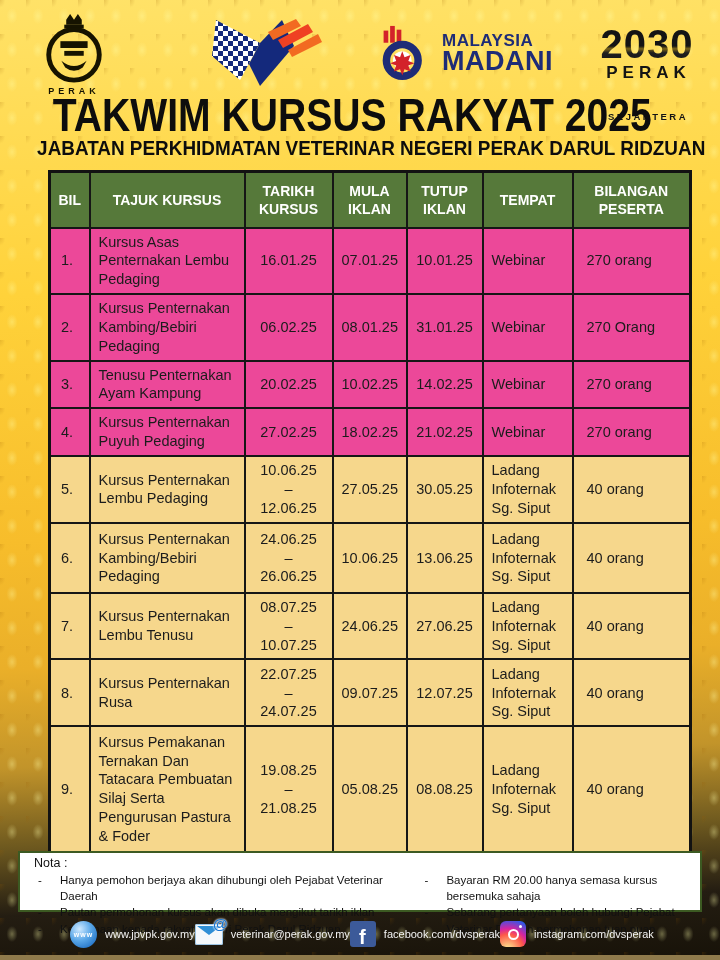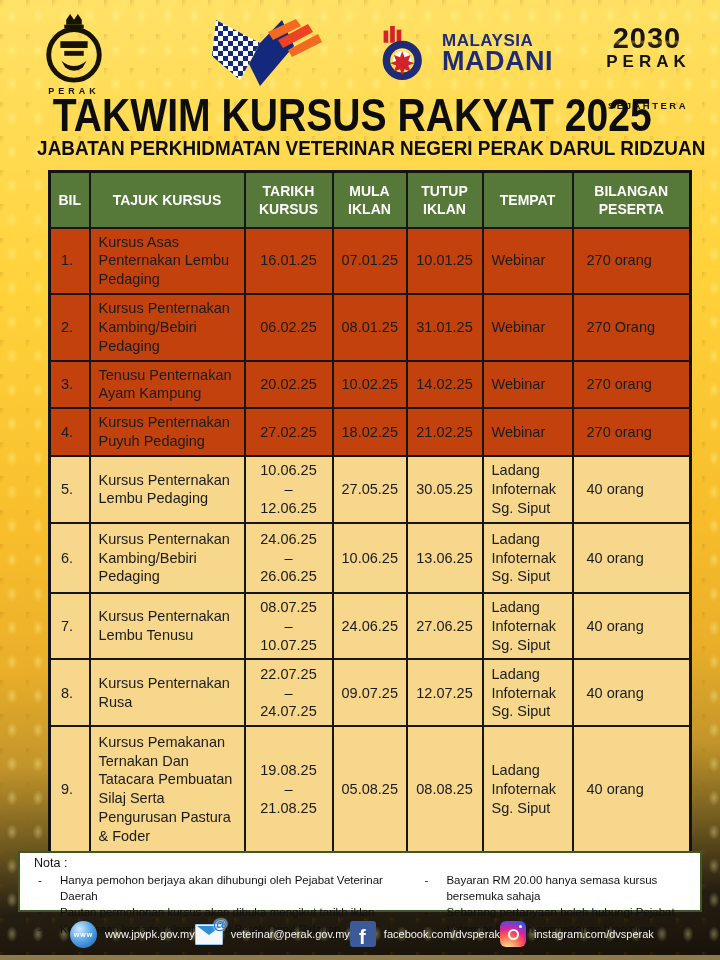--- a/index.html
+++ b/index.html
@@ -26,40 +26,40 @@
 
   
   .logo { position:absolute; z-index:2; }
   .crest { left:36px; top:12px; width:76px; text-align:center; }
   .crest-caption { font-size:9px; font-weight:bold; letter-spacing:4px; color:#161300; margin-top:-2px; }
   .dvs { left:208px; top:16px; }
   .madani { left:378px; top:24px; display:flex; align-items:center; gap:8px; }
   .madani-l1 { font-size:17px; font-weight:900; color:#1e2c77; letter-spacing:0.5px; line-height:1; }
   .madani-l2 { font-size:27px; font-weight:900; color:#1e2c77; letter-spacing:0.5px; line-height:0.95; }
   .vision { left:596px; top:24px; width:102px; text-align:center; color:#141414; }
-  .v-year { font-size:29px; font-weight:900; letter-spacing:1px; line-height:1;
+  .v-year { font-size:40px; font-weight:900; letter-spacing:1px; line-height:1;
     background:linear-gradient(180deg,#141414 0%,#141414 55%,#7c6418 62%,#1f1f1f 72%,#141414 100%);
     -webkit-background-clip:text; background-clip:text; -webkit-text-fill-color:transparent; }
   .v-perak { font-size:17px; font-weight:900; letter-spacing:5px; line-height:1.1; margin-left:3px; }
   .v-sej { font-size:9.5px; font-weight:800; letter-spacing:2.5px; line-height:1.3; margin-left:2px;margin-top:28px; }
 
   
   .title { position:absolute; z-index:2; top:92px; width:700px; text-align:center; color:#0d0d0d; font-size:46px; font-weight:800; line-height:1; }
   .title .squeeze { display:inline-block; transform:scaleX(0.85); transform-origin:center; white-space:nowrap; }
   .subtitle { position:absolute; z-index:2; top:137px; width:720px; text-align:center; color:#0d0d0d; font-size:21px; font-weight:700; line-height:1; }
   .subtitle .squeeze { display:inline-block; transform:scaleX(0.90); transform-origin:center; white-space:nowrap; }
 
   
   table.kursus { position:absolute; z-index:2; left:48px; top:170px; width:641px;
     border-collapse:collapse; table-layout:fixed; border:3px solid #121212; background:#cbecf2; }
   th, td { border:2px solid #161616; padding:4px 8px; line-height:1.3; vertical-align:middle; overflow:hidden; }
   thead tr { height:56px; }
   th { background:#56793a; color:#ffffff; font-size:14px; font-weight:bold; text-align:center; padding:4px 3px; }
   td { font-size:14.5px; color:#1c1c1c; }
-  tr.row-blue td { background:#c2410c; }
+  tr.row-blue td { background:#ec4899; }
   tr.row-tan td { background:#f6d78c; }
   tbody tr:nth-child(1){height:62px} tbody tr:nth-child(2){height:65px}
   tbody tr:nth-child(3){height:46px} tbody tr:nth-child(4){height:47px}
   tbody tr:nth-child(5){height:67px} tbody tr:nth-child(6){height:70px}
   tbody tr:nth-child(7){height:65px} tbody tr:nth-child(8){height:67px}
   tbody tr:nth-child(9){height:126px}
   .c-bil { text-align:left; padding-left:10px; }
   .c-tajuk { text-align:left; }
   .c-tarikh, .c-mula, .c-tutup { text-align:center; }
   .c-tarikh, .c-tempat { white-space:pre-line; }

